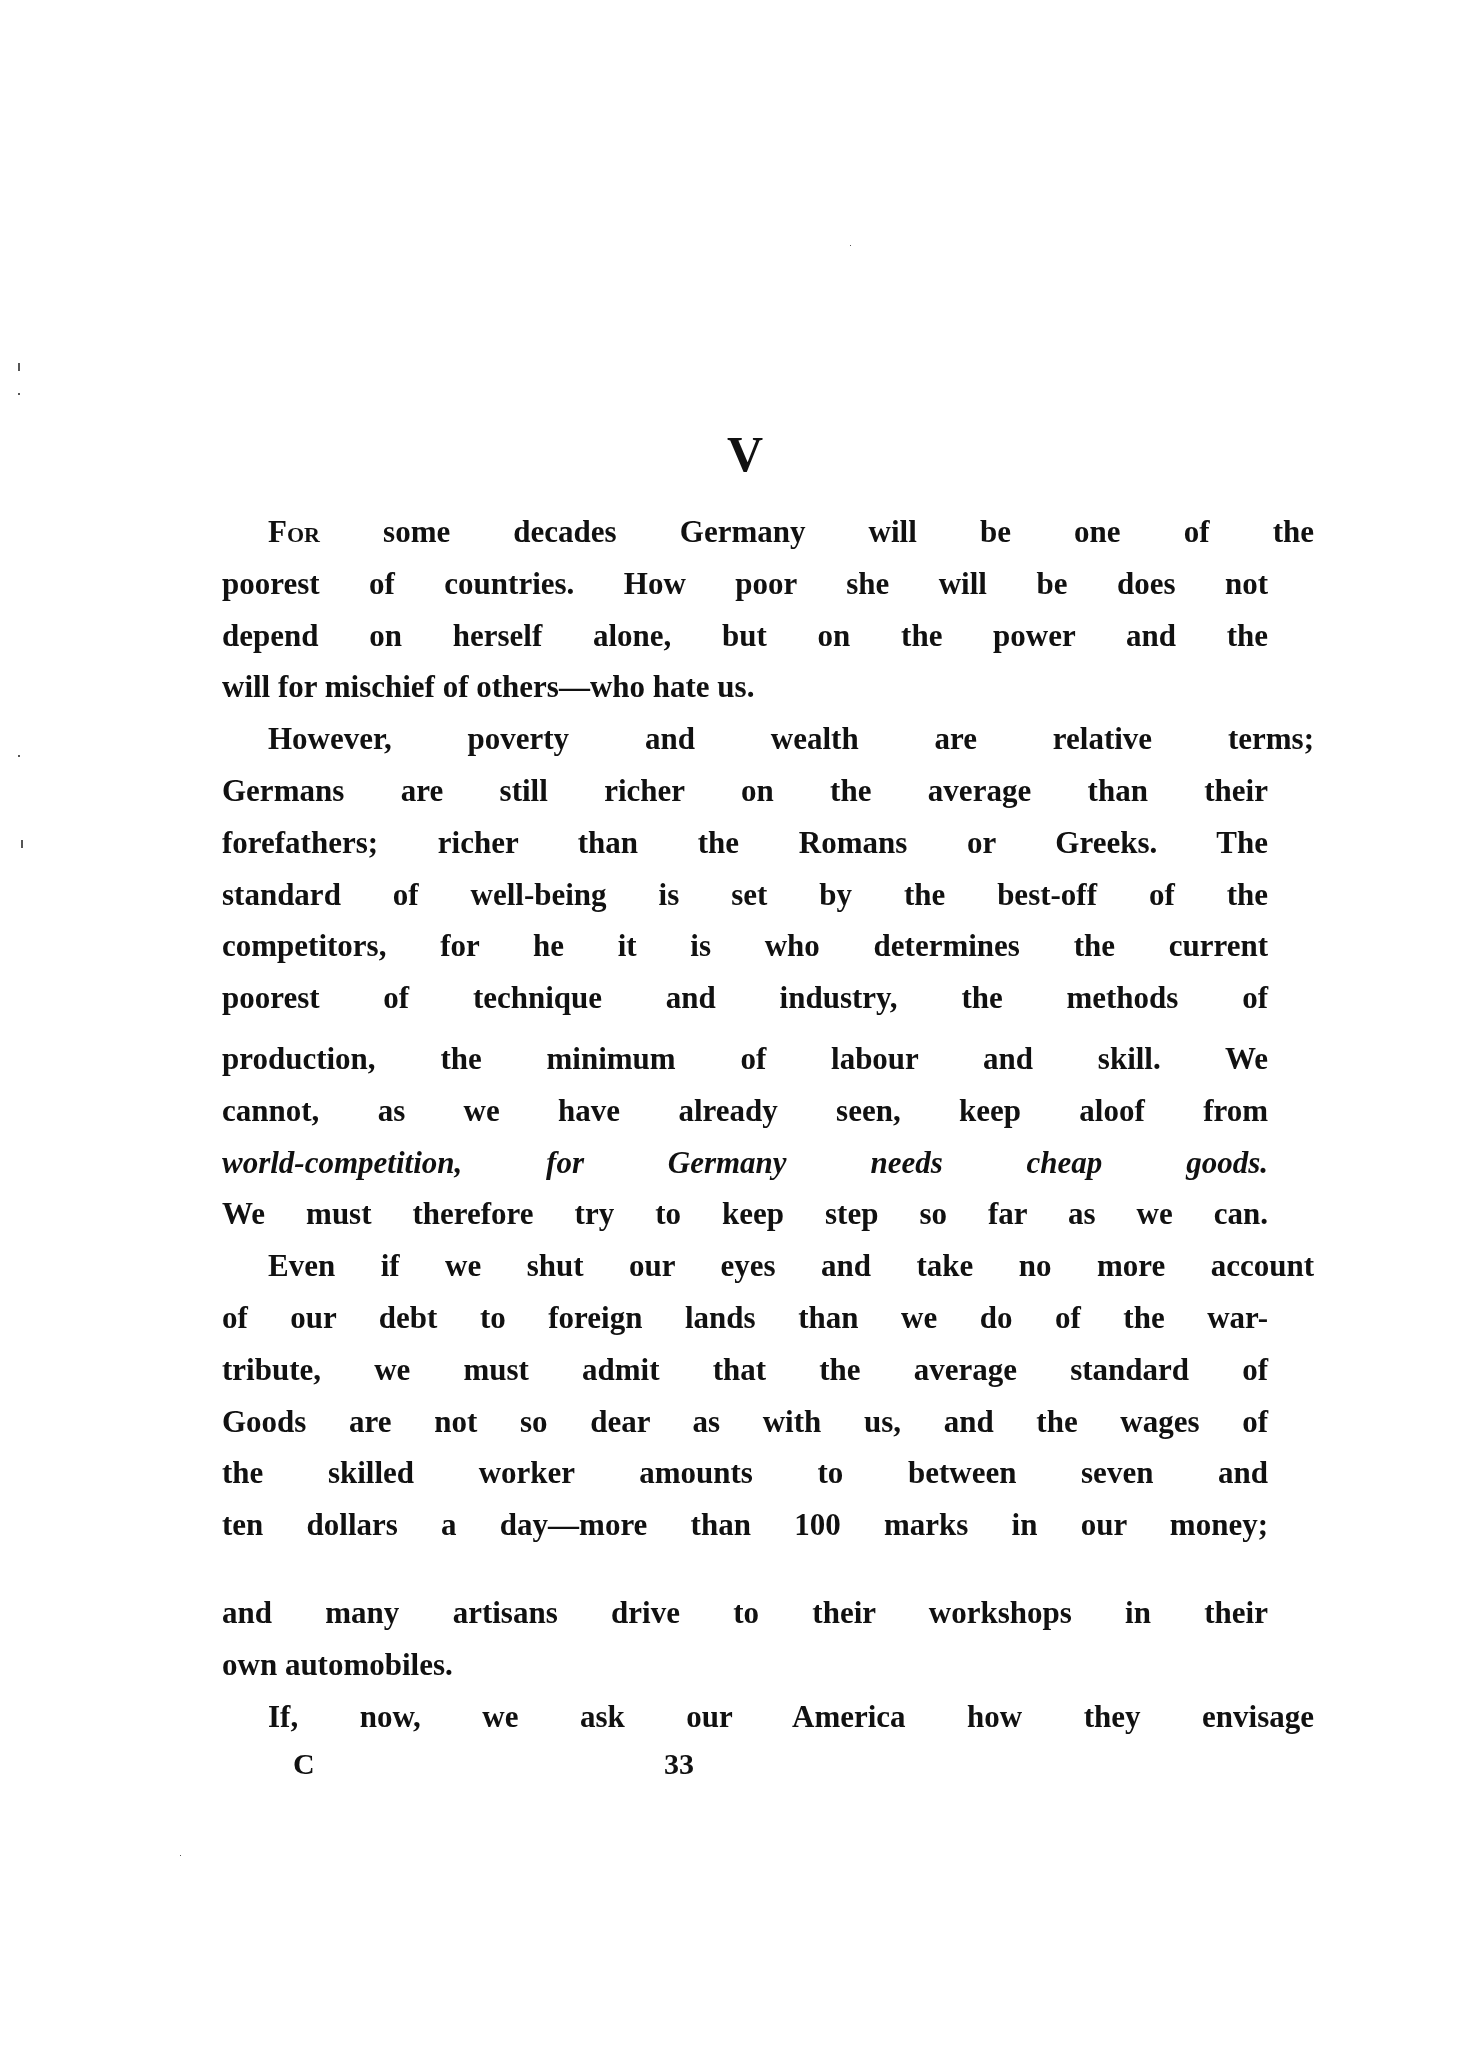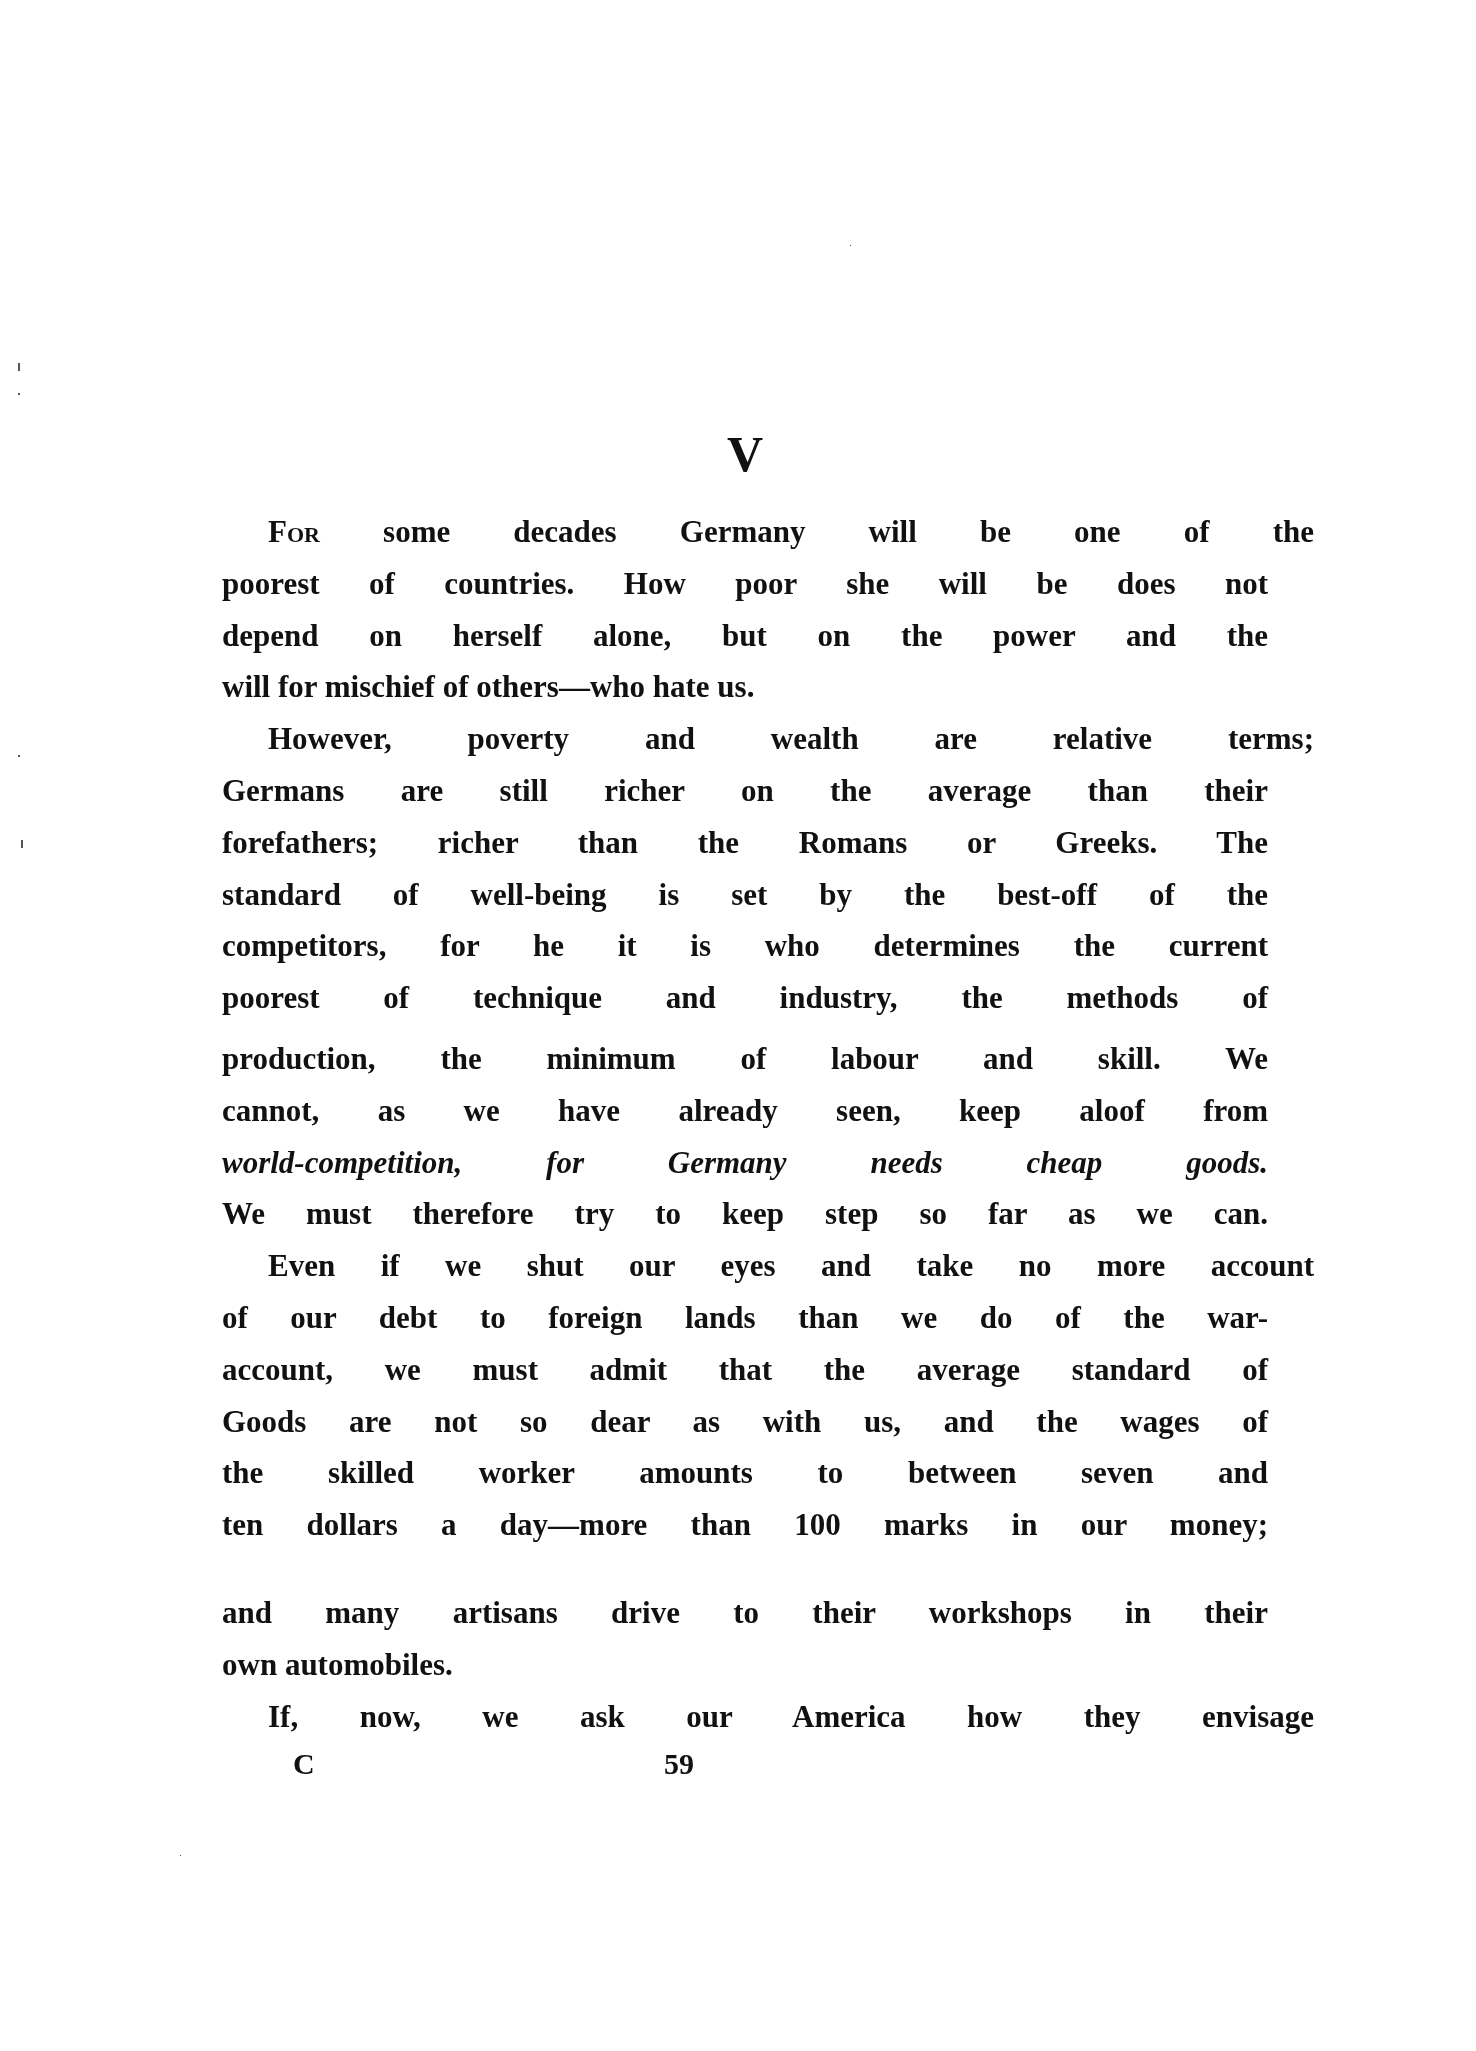--- a/index.html
+++ b/index.html
@@ -111,28 +111,28 @@
       <span class="line" style="width: 1046px;">poorest of technique and industry, the methods of</span>
       <span class="line" style="width: 1046px; margin-top: 9px;">production, the minimum of labour and skill.  We</span>
       <span class="line" style="width: 1046px;">cannot, as we have already seen, keep aloof from</span>
       <span class="line" style="width: 1046px; font-style: italic;">world-competition, for Germany needs cheap goods.</span>
       <span class="line" style="width: 1046px;">We must therefore try to keep step so far as we can.</span>
     </div>
 
     <div class="paragraph">
       <span class="line indent" style="width: 1046px;">Even if we shut our eyes and take no more account</span>
       <span class="line" style="width: 1046px;">of our debt to foreign lands than we do of the war-</span>
-      <span class="line" style="width: 1046px;">account, we must admit that the average standard of</span>
+      <span class="line" style="width: 1046px;">tribute, we must admit that the average standard of</span>
       <span class="line" style="width: 1046px;">Goods are not so dear as with us, and the wages of</span>
       <span class="line" style="width: 1046px;">the skilled worker amounts to between seven and</span>
       <span class="line" style="width: 1046px;">ten dollars a day—more than 100 marks in our money;</span>
       <span class="line" style="width: 1046px; margin-top: 36px;">and many artisans drive to their workshops in their</span>
       <span class="line last">own automobiles.</span>
     </div>
 
     <div class="paragraph">
       <span class="line indent" style="width: 1046px;">If, now, we ask our America how they envisage</span>
     </div>
   </div>
 
   <div class="footer-signature">C</div>
-  <div class="footer-page-number">59</div>
+  <div class="footer-page-number">33</div>
 </div>
 
 </body></html>

